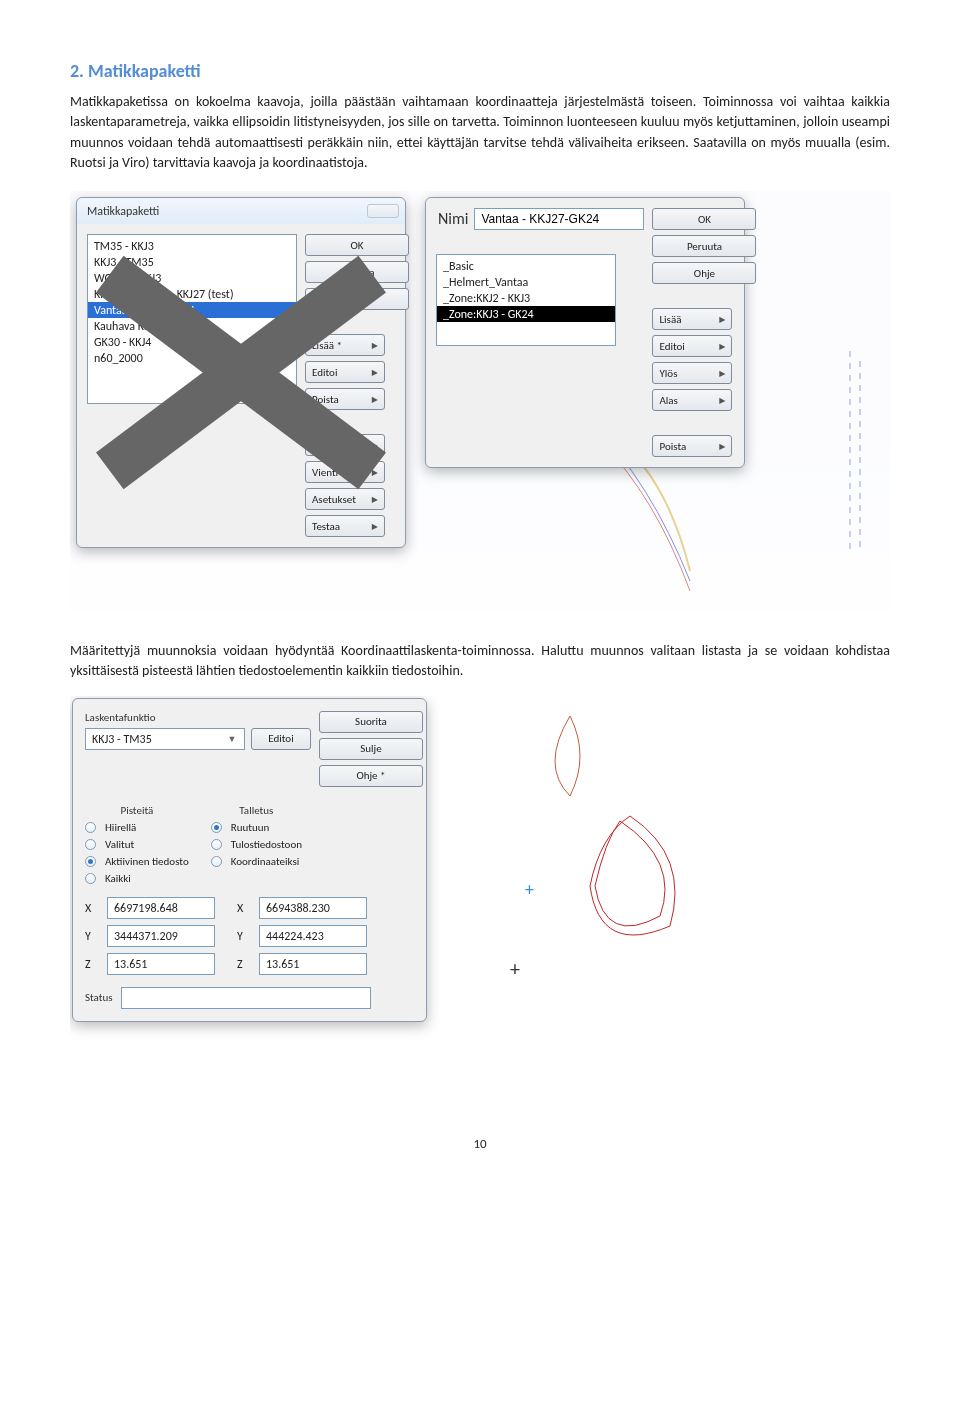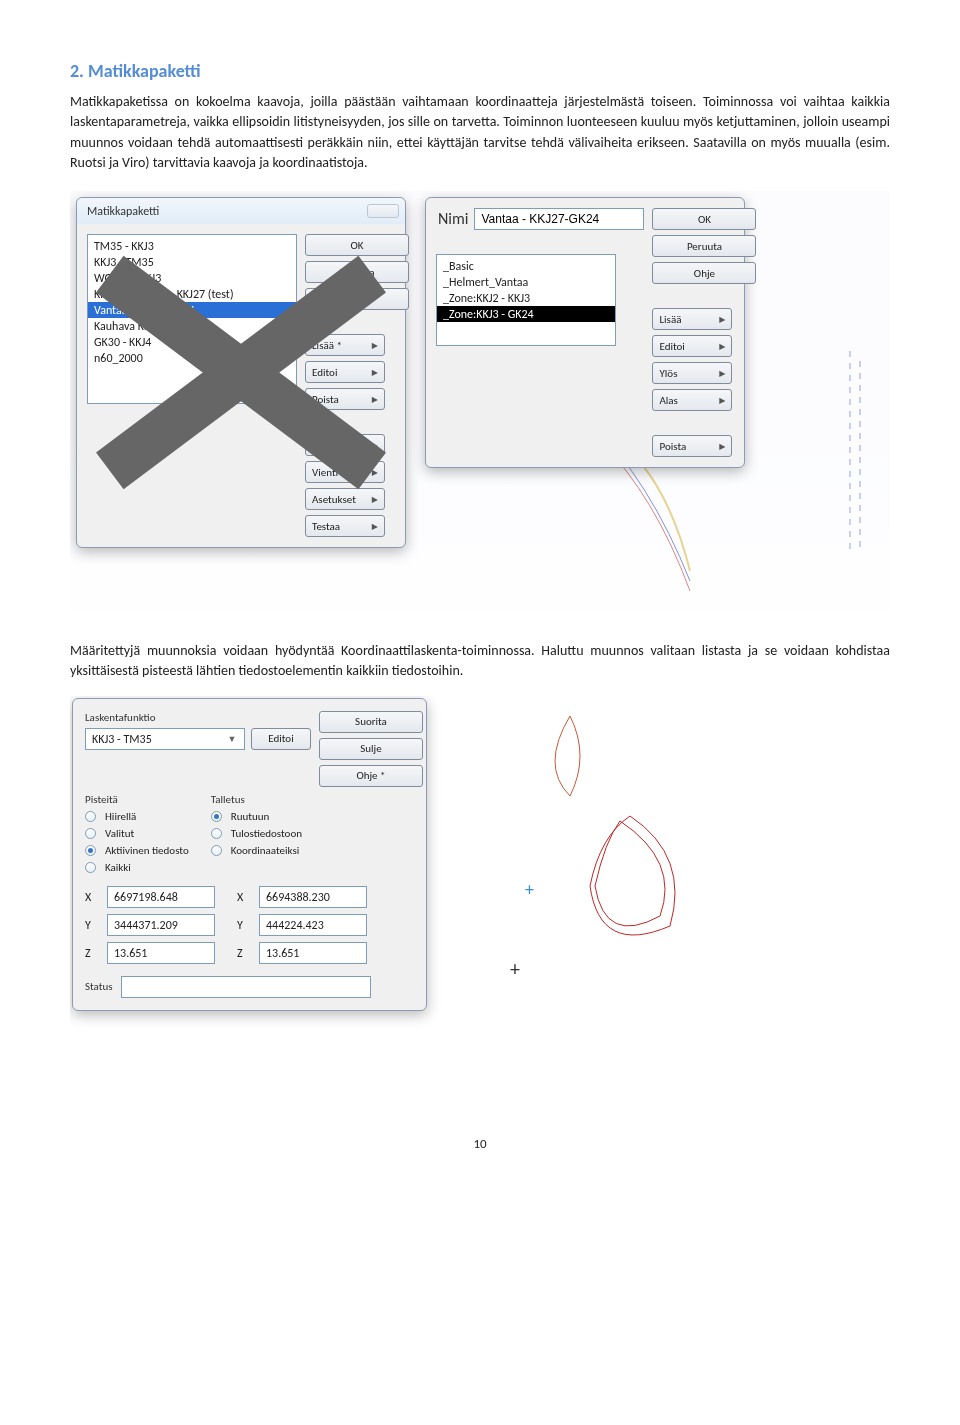--- a/index.html
+++ b/index.html
@@ -37,21 +37,21 @@
   .figure-area2 { margin: 12px 0 60px 0; position: relative; height: 380px; background: #fff; overflow: hidden; }
   
   .dlg3 { left: 2px; top: 2px; width: 355px; }
   .dlg3 .dlg-title { background: linear-gradient(#f5e6e6,#eecfcf); }
   .dlg3 .dlg-title .close { background: linear-gradient(#e96c64,#c53a32); border-color: #9c3028; color: #fff; width: 40px; height: 16px; }
   .dlg3 .dlg-body { display: block; padding: 12px; }
   .lbl2 { font-size: 11px; color: #333; }
   .dropdown { width: 160px; height: 22px; border: 1px solid #7e9db9; background: #fff; font-size: 12px; display: flex; align-items: center; justify-content: space-between; padding: 0 4px 0 6px; }
   .dropdown .dd-arr { width: 16px; text-align: center; font-size: 9px; color: #666; }
   
-  .threecol { display: flex; gap: 22px; margin-top: 6px; }
+  .threecol { display: flex; gap: 22px; margin-top: 17px; text-align: center; }
   .radiogrp { display: flex; flex-direction: column; gap: 4px; font-size: 11px; }
   .radio { display: flex; align-items: center; gap: 9px; }
   .radio .dot { width: 11px; height: 11px; border: 1px solid #7d9bb5; border-radius: 50%; background: linear-gradient(#fff,#e7f0f8); display: inline-flex; align-items: center; justify-content: center; }
   .radio.checked .dot::after { content: ""; width: 5px; height: 5px; border-radius: 50%; background: #3576c4; }
   
   .btn-col3 { display: flex; flex-direction: column; gap: 5px; }
   
   .xyz { display: flex; flex-direction: column; gap: 6px; margin-top: 12px; }
   .xyz-row { display: flex; align-items: center; gap: 8px; }
   .xyz-lbl { width: 14px; font-size: 12px; }

